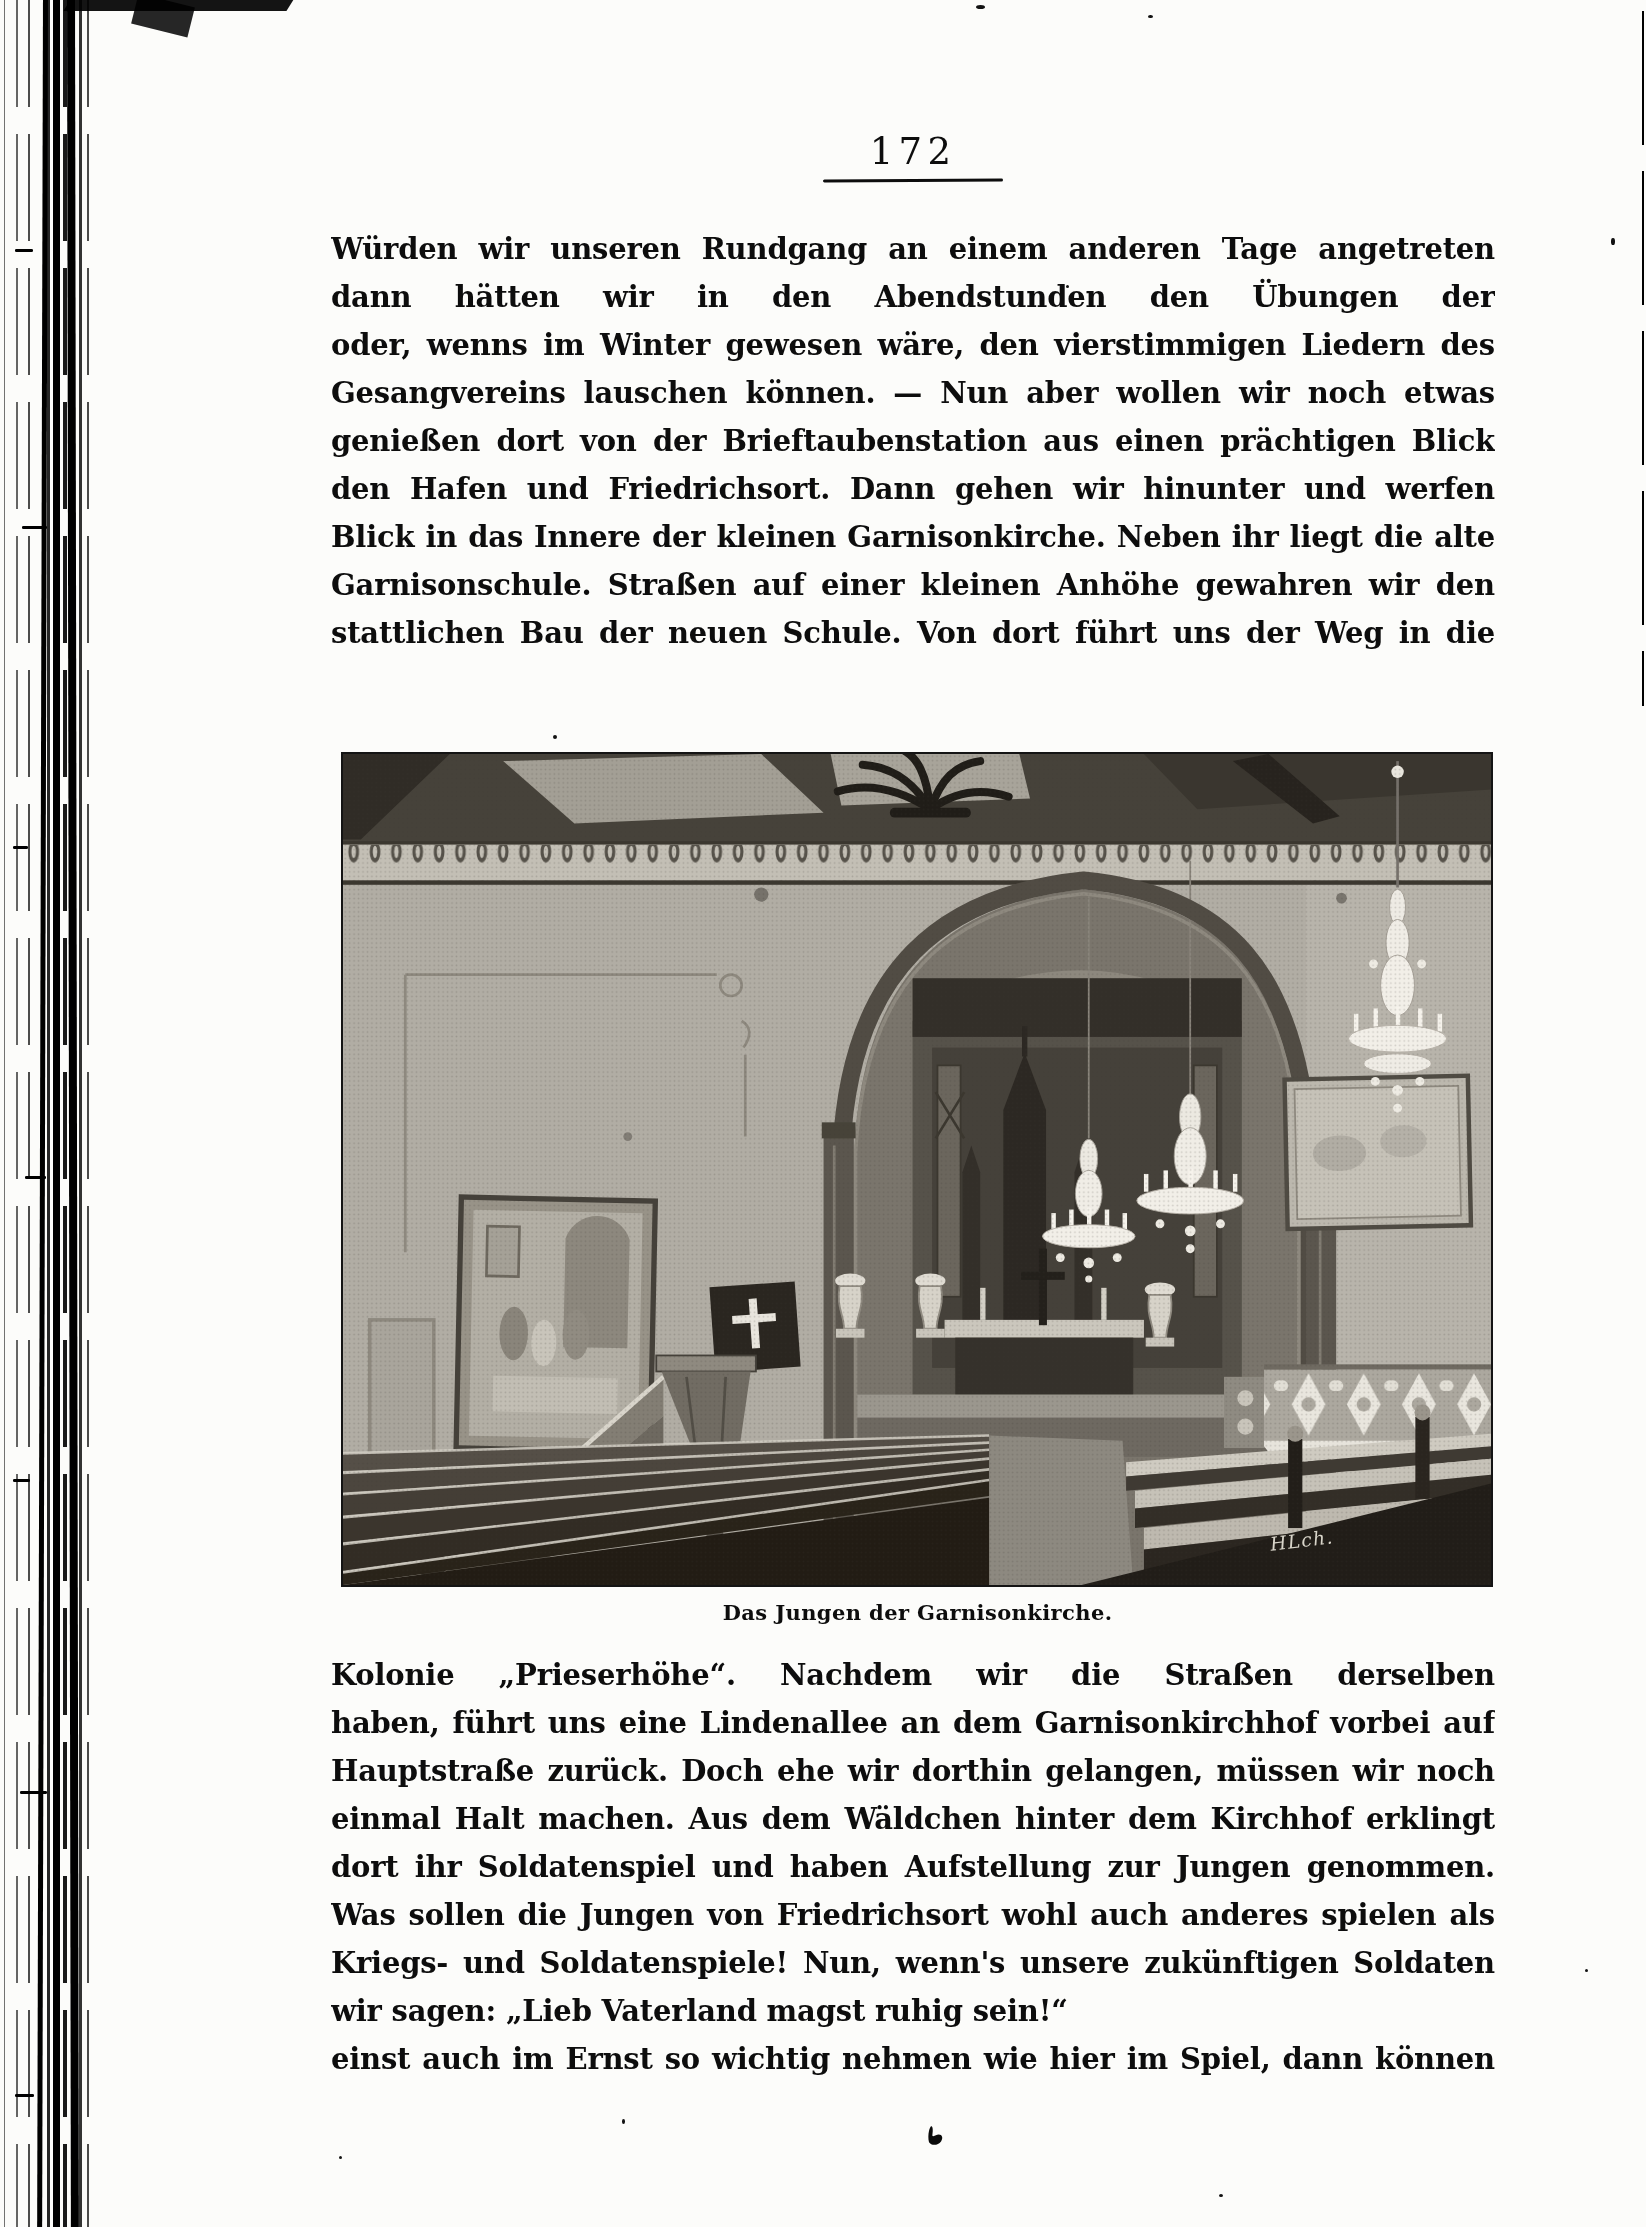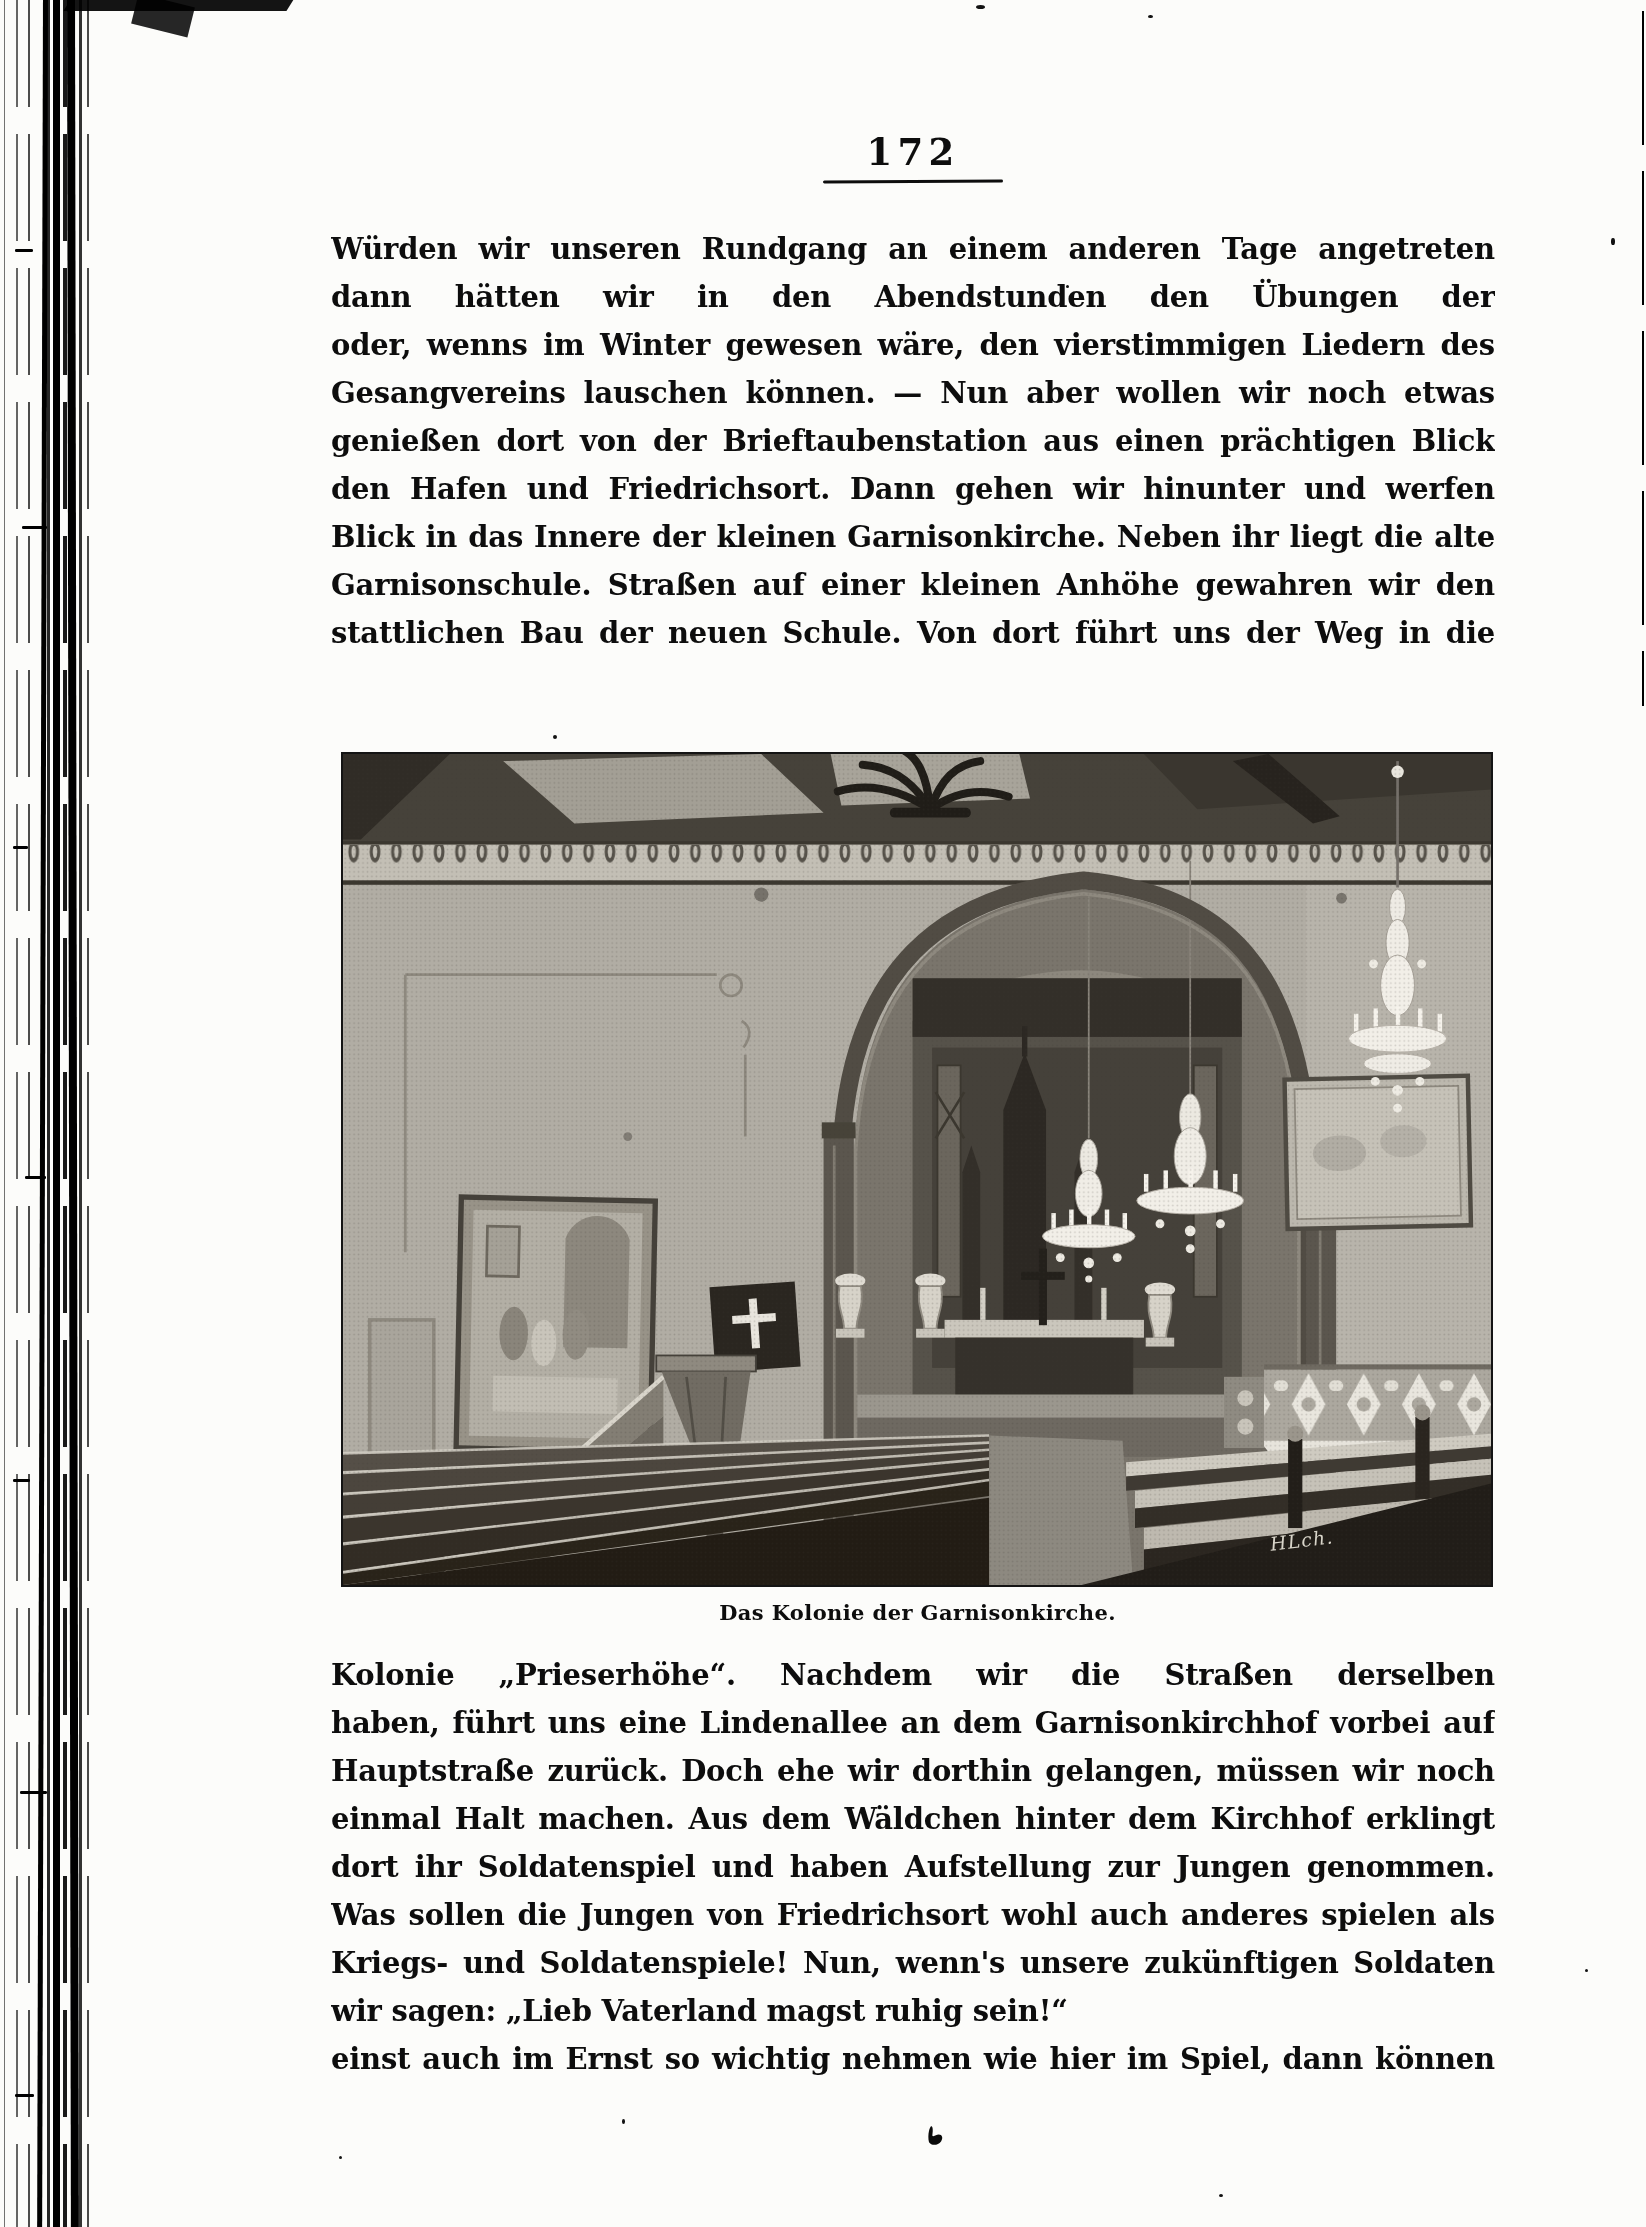--- a/index.html
+++ b/index.html
@@ -8,21 +8,21 @@
   
   .streak{position:absolute;top:0;bottom:0;background:#000;}
   .streak.broken{background:repeating-linear-gradient(180deg,#000 0 107px,rgba(0,0,0,0) 107px 134px);}
   .dash{position:absolute;height:2.7px;background:#000;border-radius:1.3px;}
   .speck{position:absolute;background:#121212;border-radius:50%;}
   .blotch{position:absolute;background:#000;}
   .edge-right{position:absolute;right:2.7px;top:10.7px;width:2.2px;height:695px;
         background:repeating-linear-gradient(180deg,#000 0 134px,rgba(0,0,0,0) 134px 160px);}
   
   .folio{position:absolute;left:331px;top:130px;width:1164px;text-align:center;}
-  .folio-num{font-size:37px;font-weight:700;letter-spacing:5.3px;}
+  .folio-num{font-size:37px;font-weight:400;letter-spacing:5.3px;}
   .folio-rule{margin:6.2px auto 0;width:180px;height:3.1px;background:#0d0d0d;border-radius:1.8px;transform:rotate(-0.3deg);}
   
   .para{position:absolute;left:331px;width:1164px;font-size:29px;font-weight:700;
         letter-spacing:-0.2px;}
   .para1{top:225px;}
   .para2{top:1651px;}
   .tline{height:48px;line-height:48px;text-align:justify;text-align-last:justify;overflow:hidden;}
   .tline-last{text-align-last:left;}
   
   .photo-figure{position:absolute;left:341px;top:752px;width:1153px;}
@@ -340,21 +340,21 @@
           <circle cx="1213" cy="740" r="9" fill="#9b968c"></circle>
         </g>
 
         <rect x="0" y="0" width="1290" height="934" fill="url(#ht)" opacity="0.2"></rect>
         <circle cx="470" cy="158" r="8" fill="#3c3832" opacity=".5"></circle>
         <circle cx="1122" cy="162" r="6" fill="#3c3832" opacity=".5"></circle>
         <circle cx="320" cy="430" r="5" fill="#3c3832" opacity=".4"></circle>
       </svg>
       <span class="signature">HLch.</span>
     </div>
-    <figcaption class="caption">Das Kolonie der Garnisonkirche.</figcaption>
+    <figcaption class="caption">Das Jungen der Garnisonkirche.</figcaption>
   </figure>
 
   <section class="para para2">
     <div class="tline">Kolonie „Prieserhöhe“. Nachdem wir die Straßen derselben durchschritten</div>
     <div class="tline">haben, führt uns eine Lindenallee an dem Garnisonkirchhof vorbei auf die</div>
     <div class="tline">Hauptstraße zurück. Doch ehe wir dorthin gelangen, müssen wir noch</div>
     <div class="tline">einmal Halt machen. Aus dem Wäldchen hinter dem Kirchhof erklingt</div>
     <div class="tline">dort ihr Soldatenspiel und haben Aufstellung zur Jungen genommen.</div>
     <div class="tline">Was sollen die Jungen von Friedrichsort wohl auch anderes spielen als</div>
     <div class="tline">Kriegs- und Soldatenspiele! Nun, wenn's unsere zukünftigen Soldaten</div>

